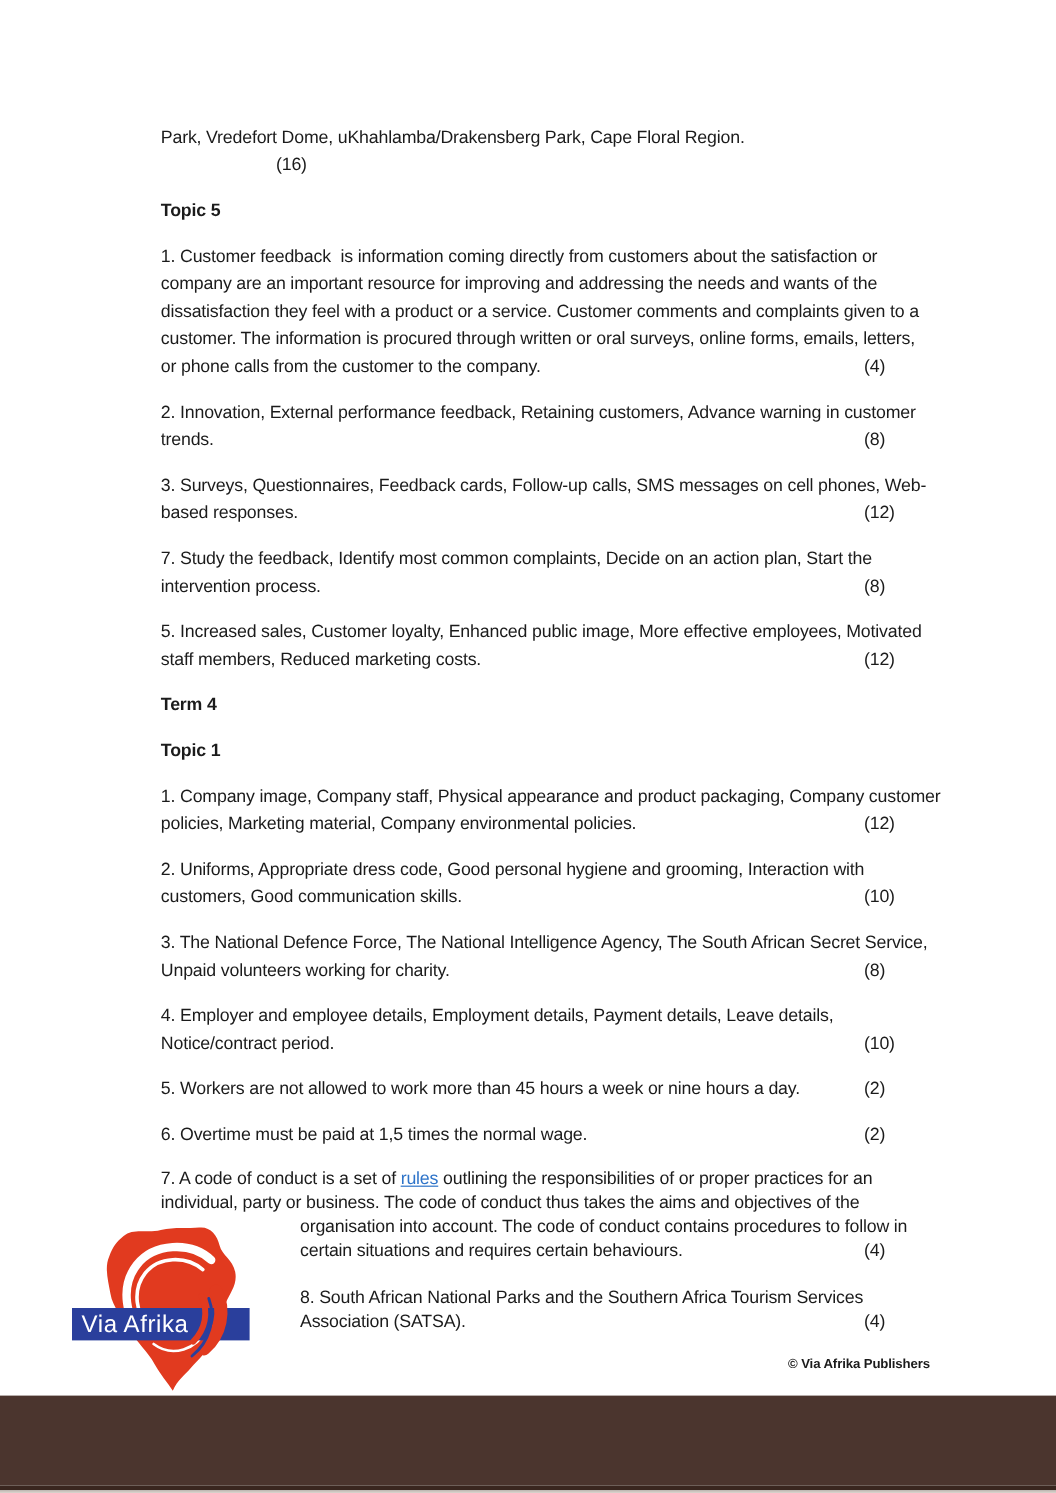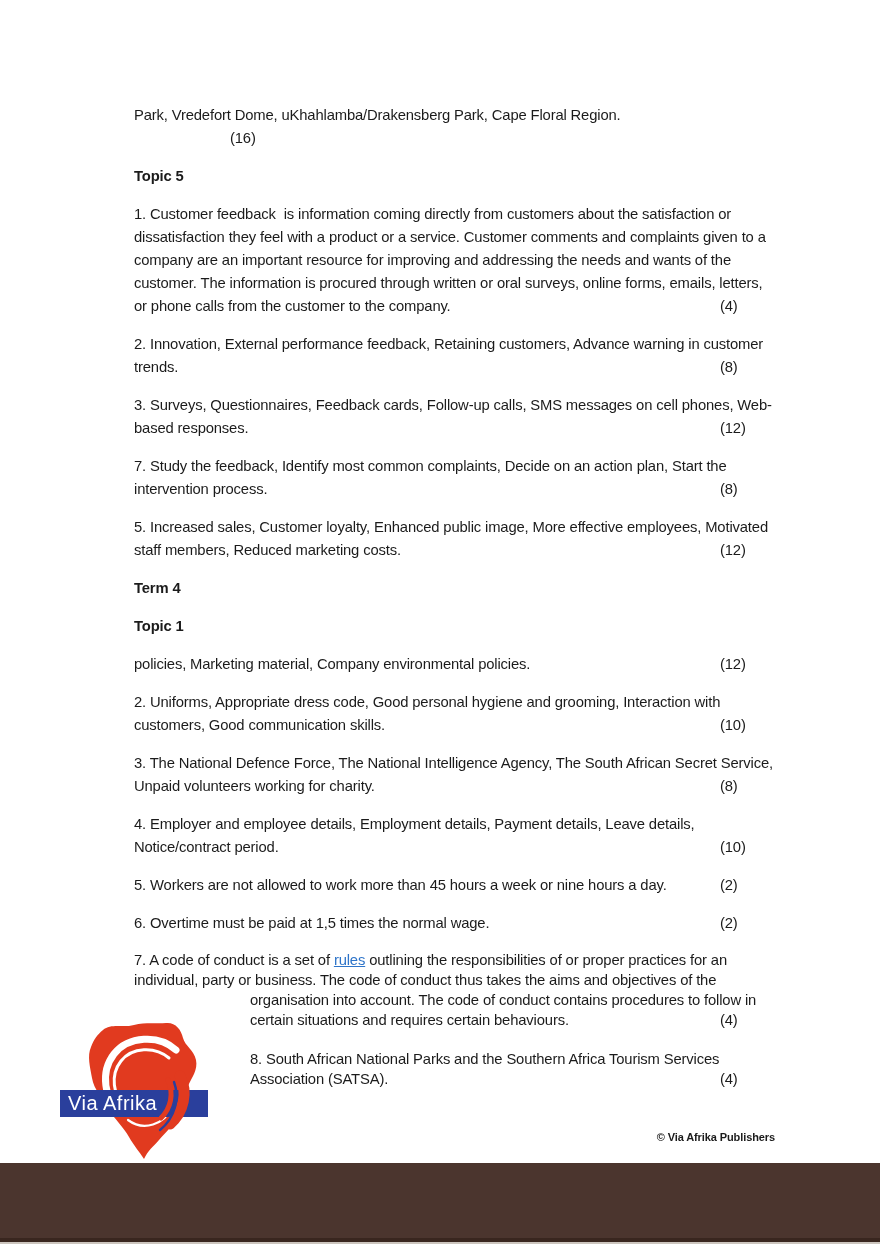--- a/index.html
+++ b/index.html
@@ -38,22 +38,22 @@
 <div class="doc-body">
     <div class="block para">
       <div class="line">Park, Vredefort Dome, uKhahlamba/Drakensberg Park, Cape Floral Region.</div>
       <div class="line" style="padding-left: 96px;">(16)</div>
     </div>
     <div class="block heading">
       <div class="line">Topic 5</div>
     </div>
     <div class="block para">
       <div class="line">1. Customer feedback  is information coming directly from customers about the satisfaction or</div>
+      <div class="line">company are an important resource for improving and addressing the needs and wants of the</div>
       <div class="line">dissatisfaction they feel with a product or a service. Customer comments and complaints given to a</div>
-      <div class="line">company are an important resource for improving and addressing the needs and wants of the</div>
       <div class="line">customer. The information is procured through written or oral surveys, online forms, emails, letters,</div>
       <div class="line">or phone calls from the customer to the company.<span class="marks">(4)</span></div>
     </div>
     <div class="block para">
       <div class="line">2. Innovation, External performance feedback, Retaining customers, Advance warning in customer</div>
       <div class="line">trends.<span class="marks">(8)</span></div>
     </div>
     <div class="block para">
       <div class="line">3. Surveys, Questionnaires, Feedback cards, Follow-up calls, SMS messages on cell phones, Web-</div>
       <div class="line">based responses.<span class="marks">(12)</span></div>
@@ -66,20 +66,21 @@
       <div class="line">5. Increased sales, Customer loyalty, Enhanced public image, More effective employees, Motivated</div>
       <div class="line">staff members, Reduced marketing costs.<span class="marks">(12)</span></div>
     </div>
     <div class="block heading">
       <div class="line">Term 4</div>
     </div>
     <div class="block heading">
       <div class="line">Topic 1</div>
     </div>
     <div class="block para">
+      <div class="line">1. Company image, Company staff, Physical appearance and product packaging, Company customer</div>
       <div class="line">policies, Marketing material, Company environmental policies.<span class="marks">(12)</span></div>
     </div>
     <div class="block para">
       <div class="line">2. Uniforms, Appropriate dress code, Good personal hygiene and grooming, Interaction with</div>
       <div class="line">customers, Good communication skills.<span class="marks">(10)</span></div>
     </div>
     <div class="block para">
       <div class="line">3. The National Defence Force, The National Intelligence Agency, The South African Secret Service,</div>
       <div class="line">Unpaid volunteers working for charity.<span class="marks">(8)</span></div>
     </div>

